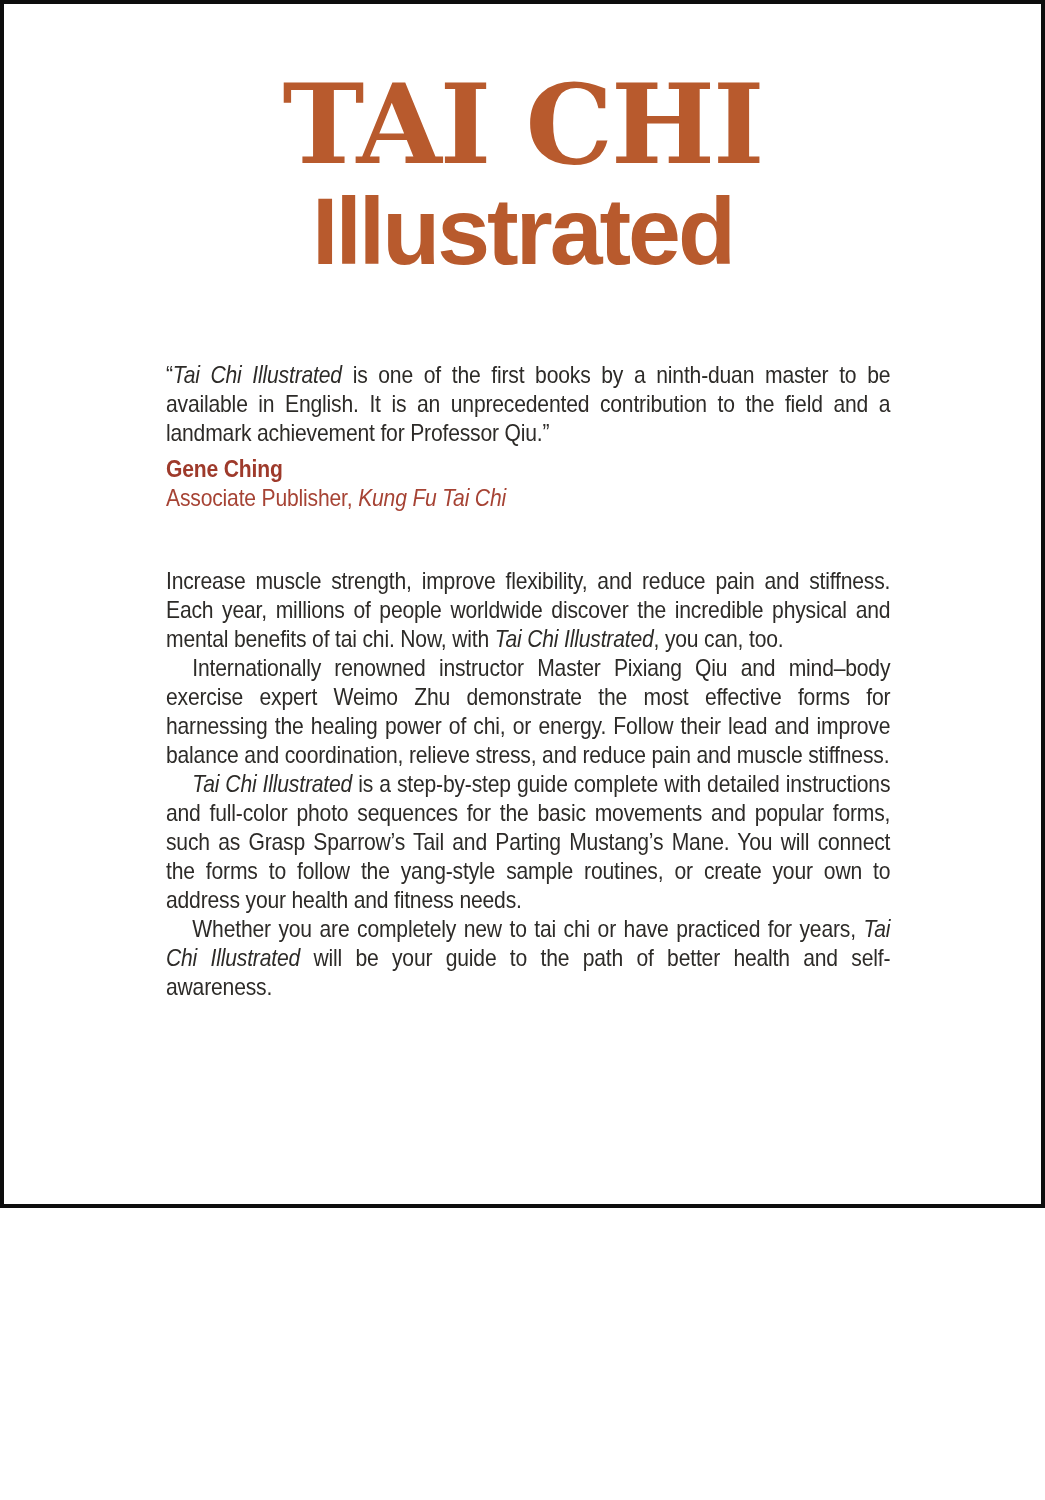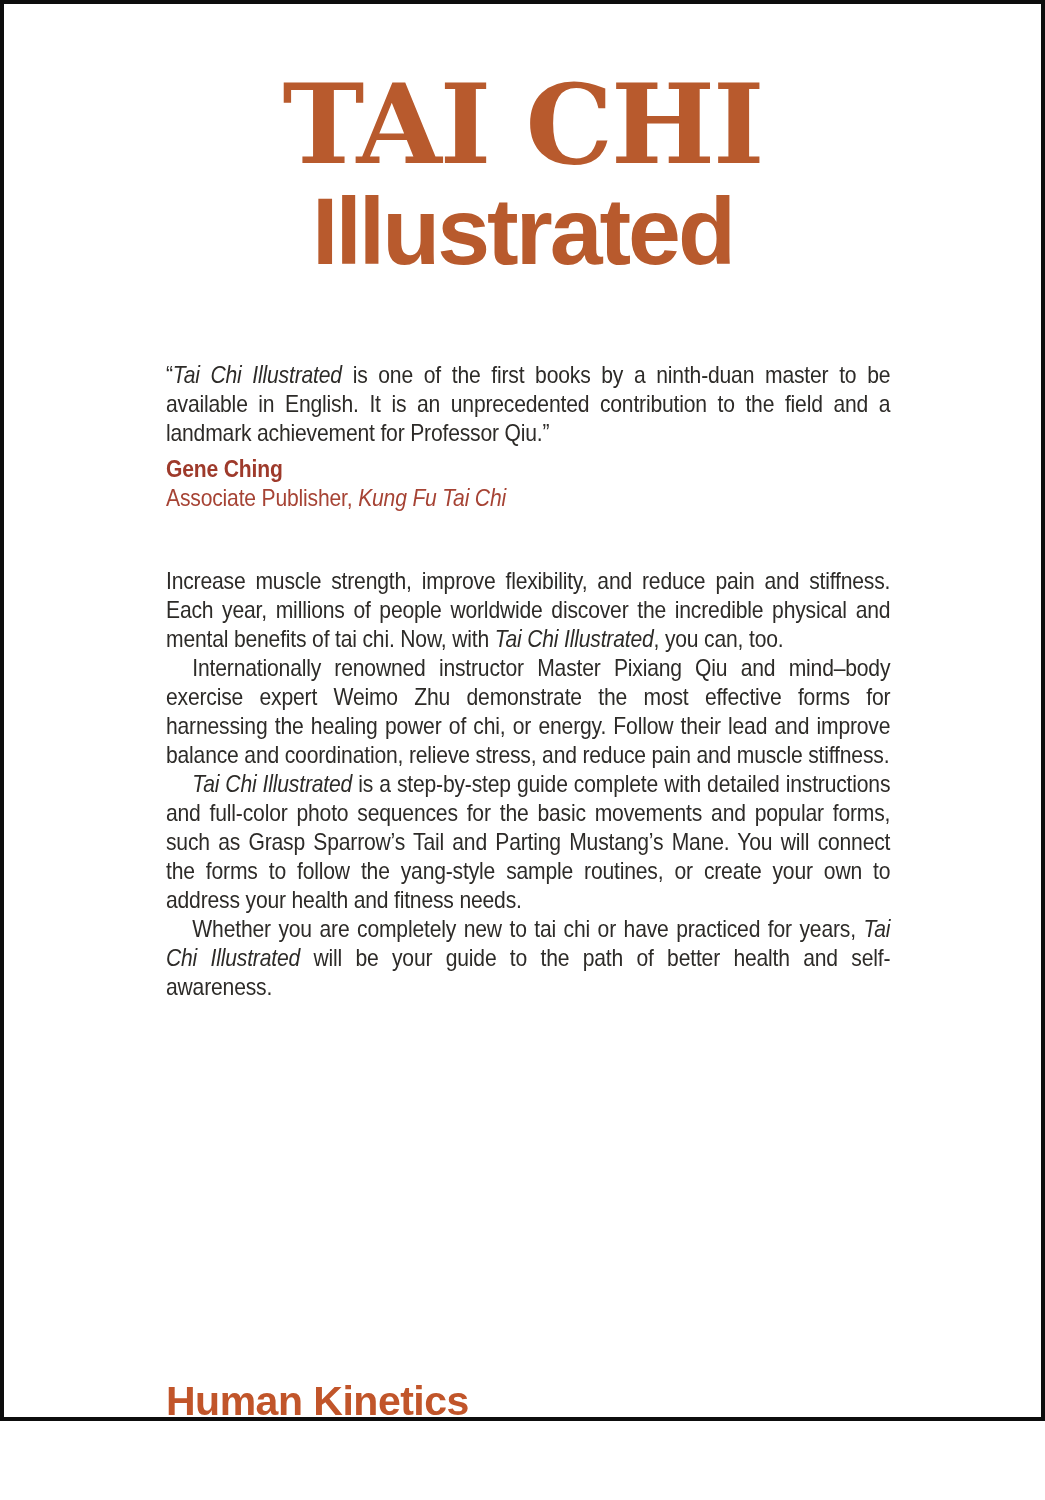--- a/index.html
+++ b/index.html
@@ -4,21 +4,21 @@
 <style>
   html, body {
     margin: 0;
     padding: 0;
     background: #ffffff;
     font-family: "Liberation Sans", sans-serif;
   }
   .page {
     position: relative;
     width: 1045px;
-    height: 1421px;
+    height: 1208px;
     box-sizing: border-box;
     background: var(--bg, #ffffff);
     border: 4px solid var(--border-color, #0d0d0d);
     overflow: hidden;
   }
   .title-block {
     position: absolute;
     top: 0;
     left: 0;
     right: 0;

